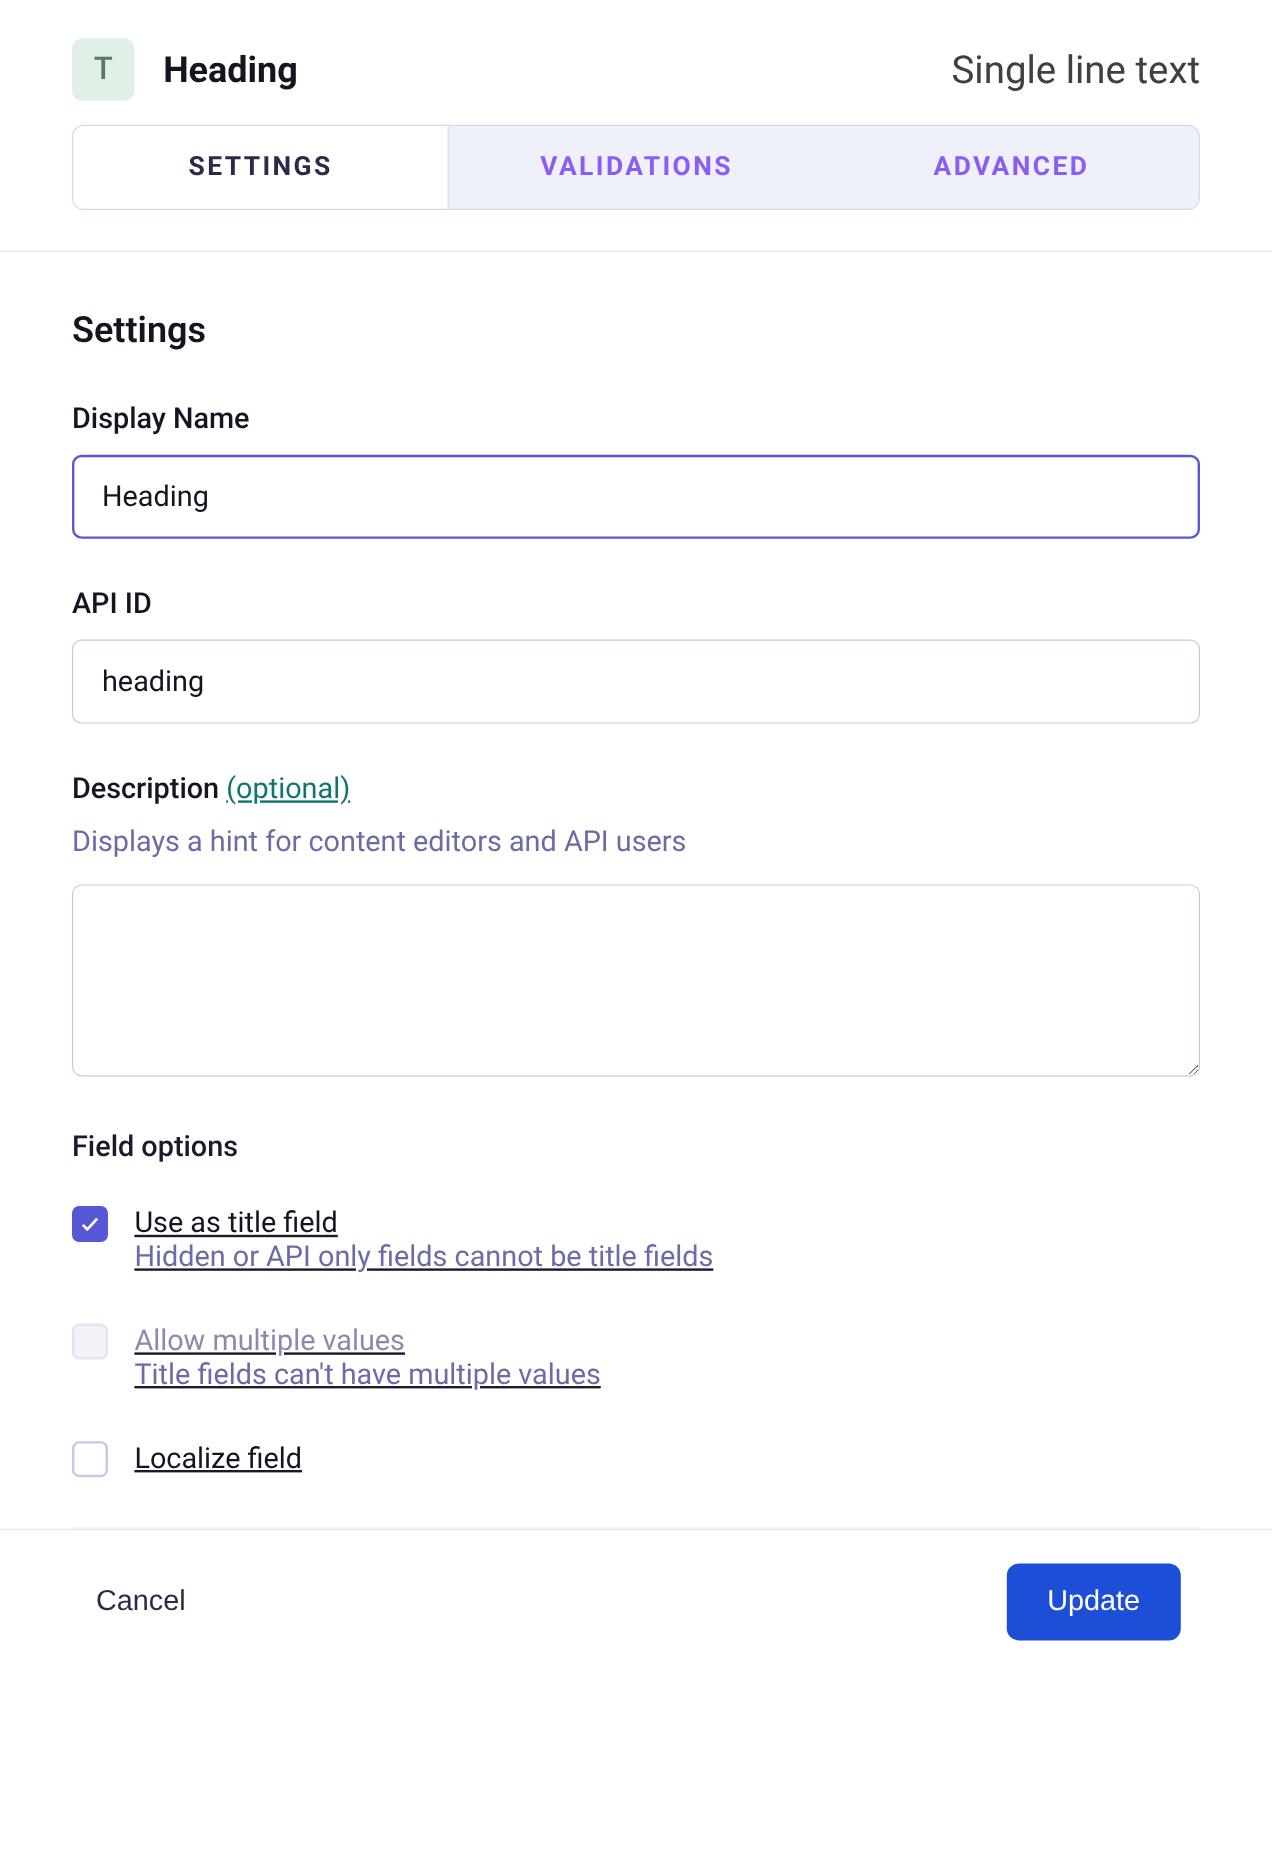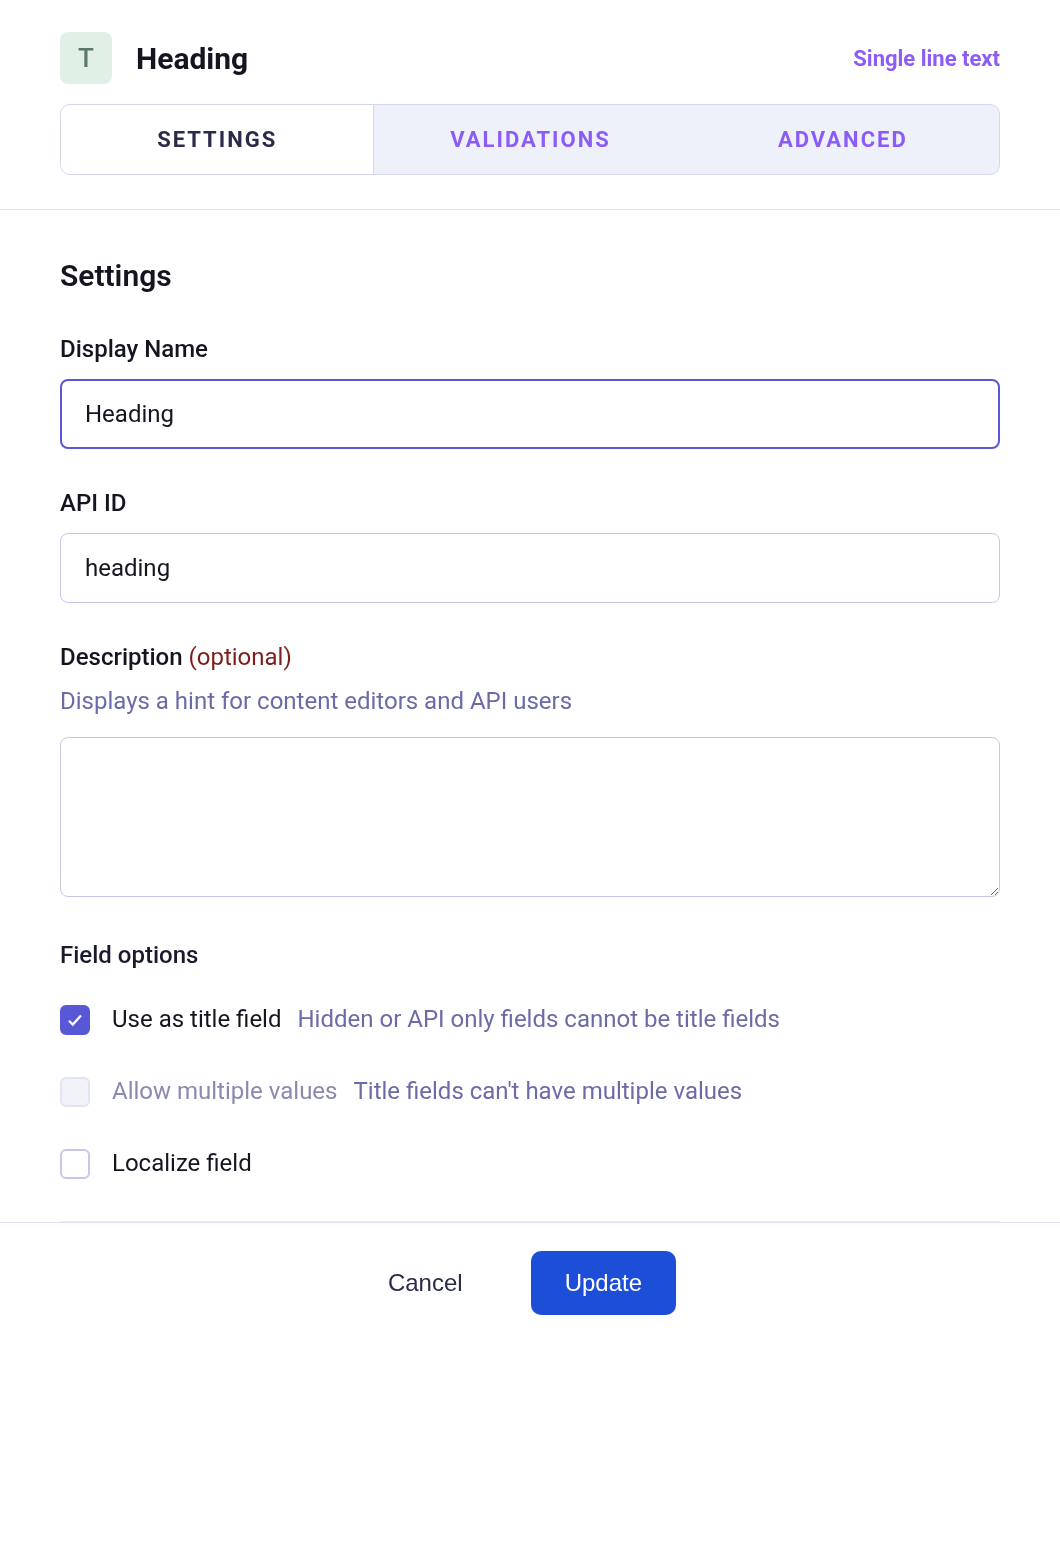--- a/index.html
+++ b/index.html
@@ -2,45 +2,45 @@
 <html><head>
 <meta charset="utf-8">
 <style>
   * { box-sizing: border-box; }
   html,body { margin:0; padding:0; font-family: -apple-system, BlinkMacSystemFont, "Segoe UI", Roboto, Helvetica, Arial, sans-serif; color:#1a1a2e; background:#fff; }
   .panel { width:1060px; display:flex; flex-direction:column; }
   .header { padding:32px 60px 20px 60px; display:flex; align-items:center; justify-content:space-between; }
   .header-left { display:flex; align-items:center; gap:24px; }
   .type-badge { width:52px; height:52px; border-radius:8px; background:#e1f0e6; color:#5a7a66; font-size:26px; font-weight:500; display:flex; align-items:center; justify-content:center; }
   .page-title { font-size:30px; font-weight:700; color:#151521; }
-  .type-label { font-size:22px; color:#8b5cf6; font-weight:700; }
+  .type-label { font-size:32px; color:#404040; font-weight:400; }
   .tabs { margin:0 60px; display:flex; border:1px solid #d6d6ee; border-radius:10px; overflow:hidden; background:#eef0fa; }
   .tab { flex:1; text-align:center; padding:22px 0; font-size:22px; font-weight:700; letter-spacing:2px; color:#8b5cf6; cursor:pointer; }
   .tab.active { background:#fff; color:#2a2a4a; border-right:1px solid #d6d6ee; }
   .body { border-top:1px solid #e3e3ef; margin-top:34px; padding:48px 60px 0 60px; flex:1; overflow:auto; position:relative; } 
   .section-title { font-size:30px; font-weight:600; color:#151521; margin-bottom:42px; }
   .field-label { font-size:24px; color:#151521; margin-bottom:16px; font-weight:500; }
   .text-input { width:100%; font-size:24px; padding:20px 24px; border:1px solid #c7c7e6; border-radius:8px; outline:none; color:#151521; font-family:inherit; }
   .text-input.focused { border:2px solid #5858d6; padding:19px 23px; }
   .block { margin-bottom:40px; }
-  .optional { color:#7f1d1d; font-weight:400; }
+  .optional { color:#0f766e; font-weight:400;text-decoration:underline; }
   .hint { font-size:24px; color:#6b6ba8; margin-top:6px; margin-bottom:22px; }
   textarea.text-input { height:160px; resize:both; }
   .options-title { font-size:24px; font-weight:500; margin-bottom:36px; }
   .option-row { display:flex; align-items:flex-start; gap:22px; margin-bottom:42px; }
   .cbox { width:30px; height:30px; border-radius:6px; border:2px solid #c7c7e6; flex-shrink:0; display:flex; align-items:center; justify-content:center; cursor:pointer; }
   .cbox.checked { background:#5858d6; border-color:#5858d6; }
   .cbox.disabled { background:#f2f2f9; border-color:#e3e3f1; cursor:not-allowed; }
   .cbox svg { width:18px; height:18px; stroke:#fff; stroke-width:3; fill:none; }
-  .option-texts { display:flex; flex-direction:row; gap:16px; }
+  .option-texts { display:flex; flex-direction:column; gap:0;text-decoration:underline; }
   .option-label { font-size:24px; color:#151521; }
   .option-label.disabled { color:#8a8ab0; }
   .option-desc { font-size:24px; color:#6b6ba8; }
   .hr { height:1px; background:#ececf4; margin:40px 0 0 0; }
-  .footer { border-top:1px solid #e3e3ef; padding:28px 76px; display:flex; justify-content:center; align-items:center; gap:64px; }
+  .footer { border-top:1px solid #e3e3ef; padding:28px 76px; display:flex; justify-content:space-between; align-items:center; gap:64px; }
   .btn-cancel { font-size:24px; color:#2a2a4a; background:none; border:none; cursor:pointer; padding:10px 4px; }
   .btn-primary { font-size:24px; color:#fff; background:#1d4ed8; border:none; border-radius:10px; padding:18px 34px; cursor:pointer; font-weight:500; }
 </style>
 </head>
 <body>
 
 <div class="panel">
 
   <div class="header">
     <div class="header-left">

